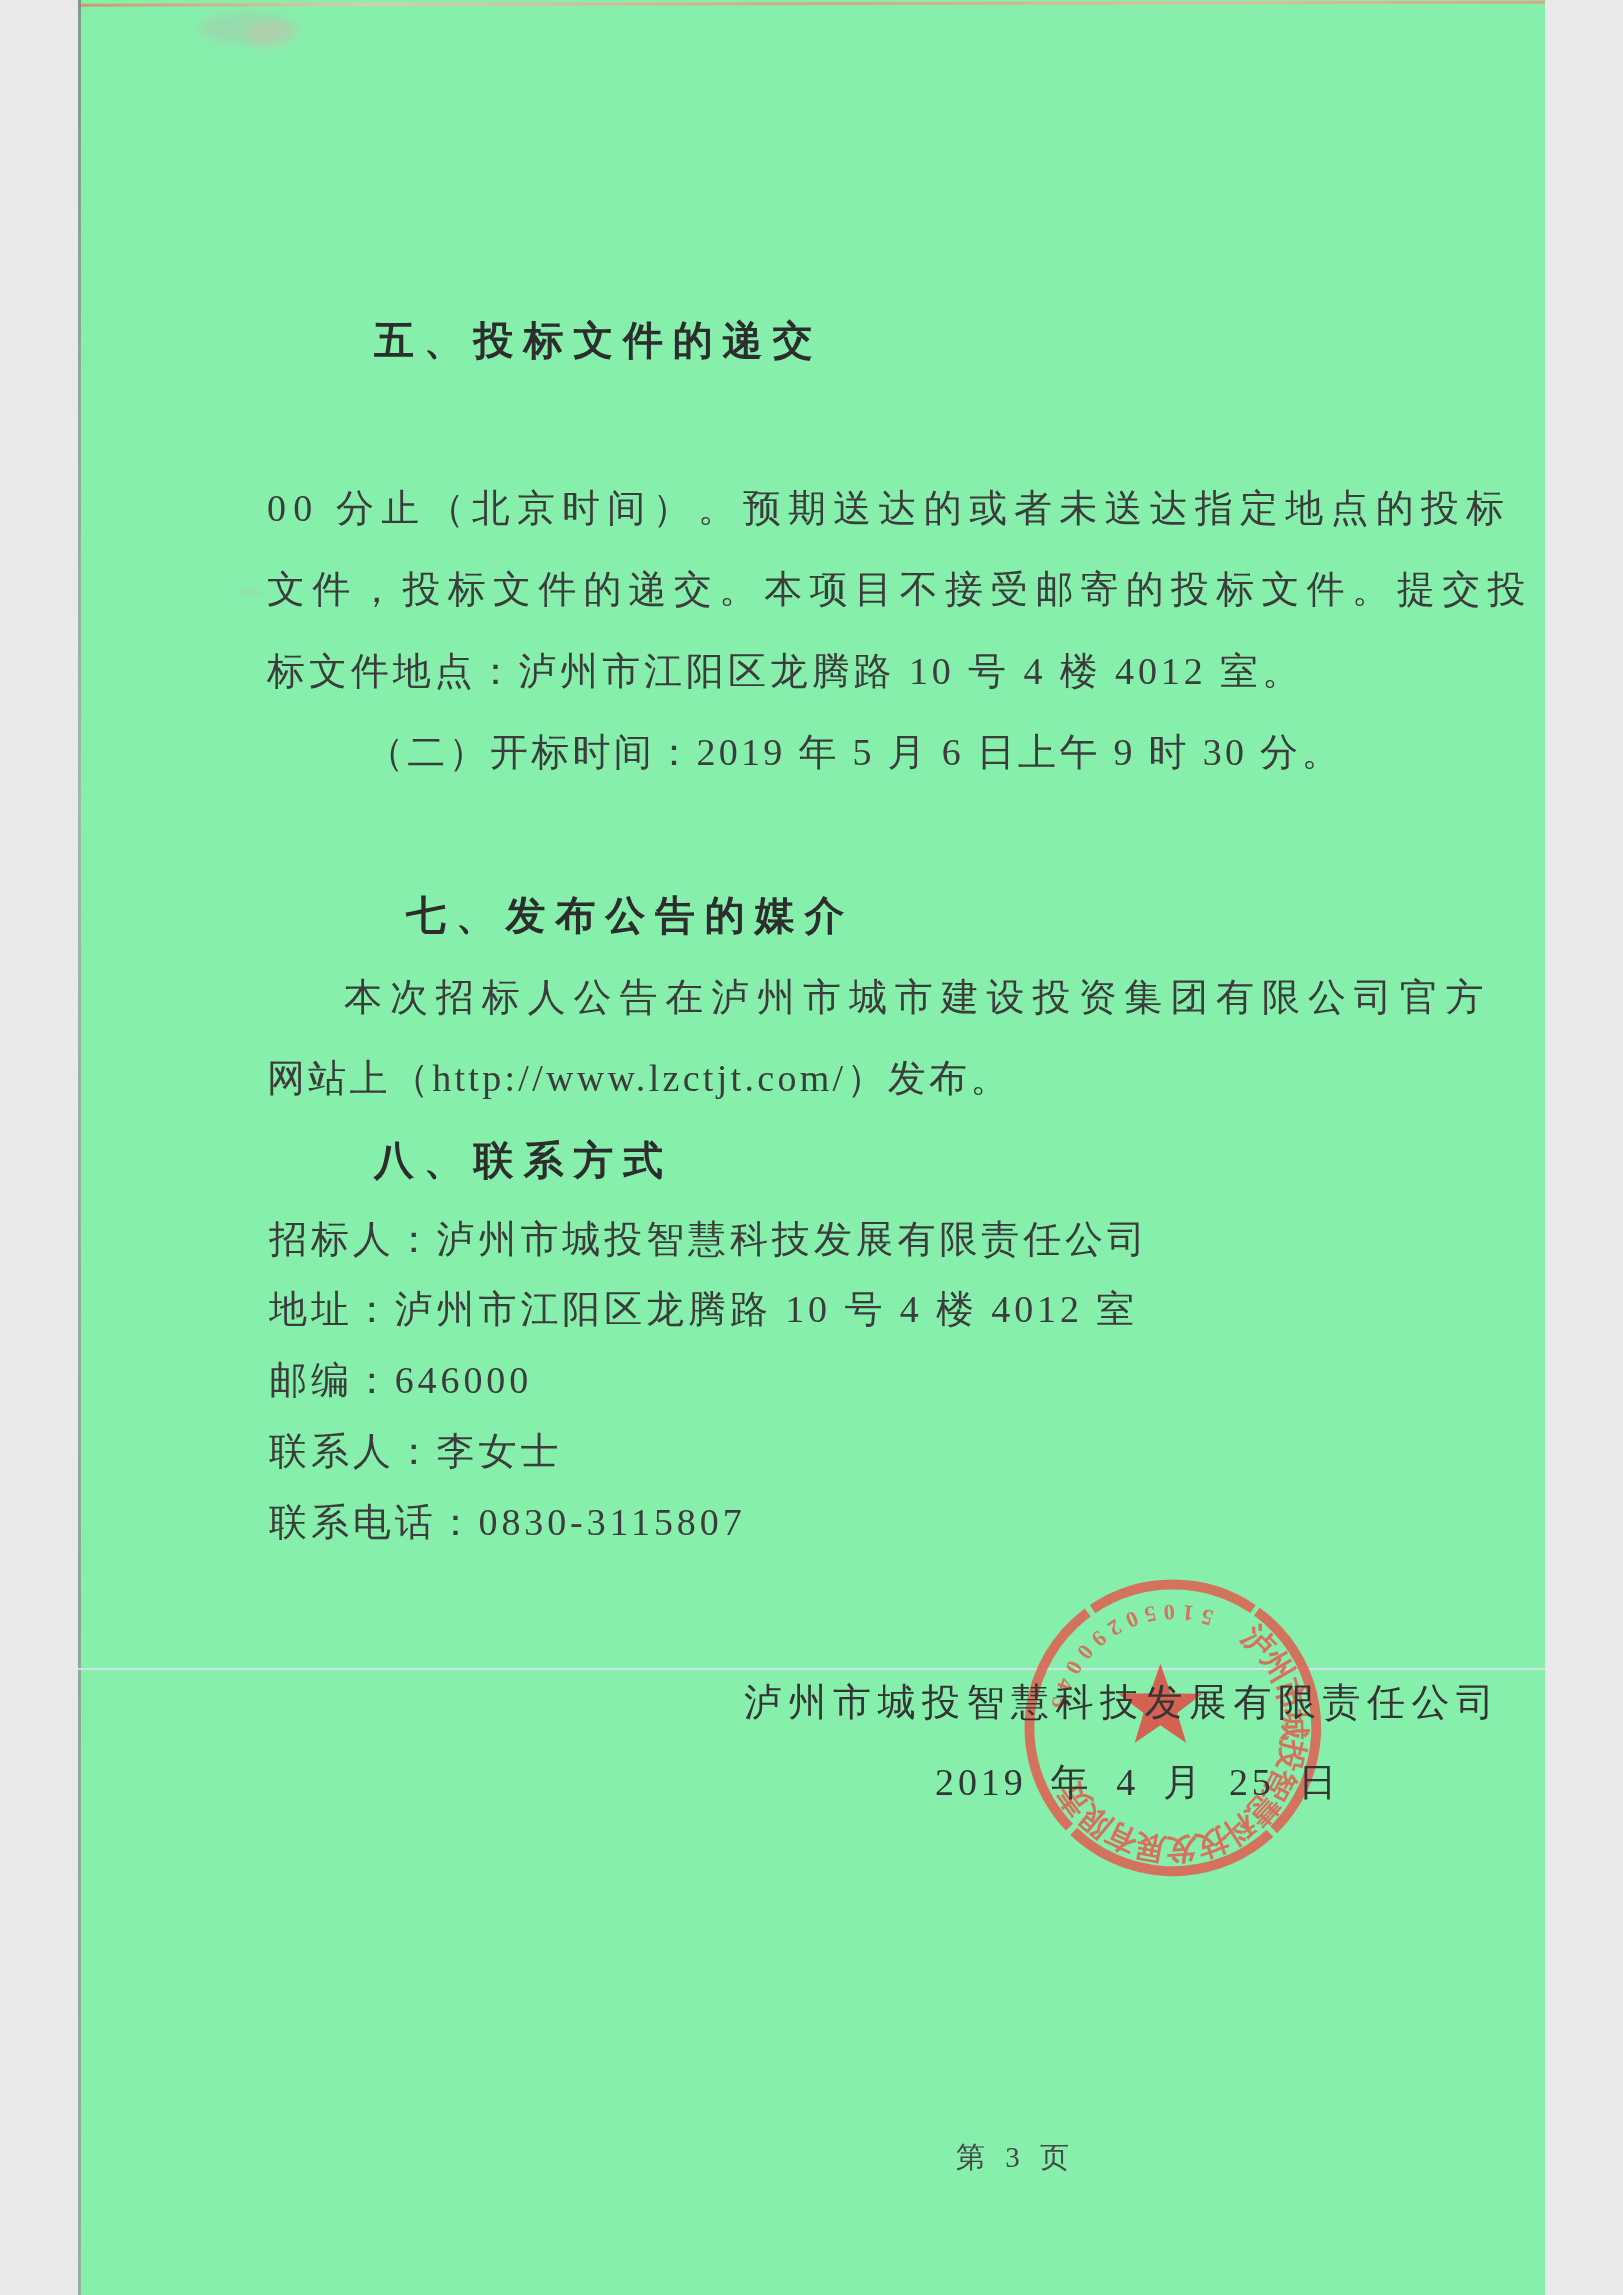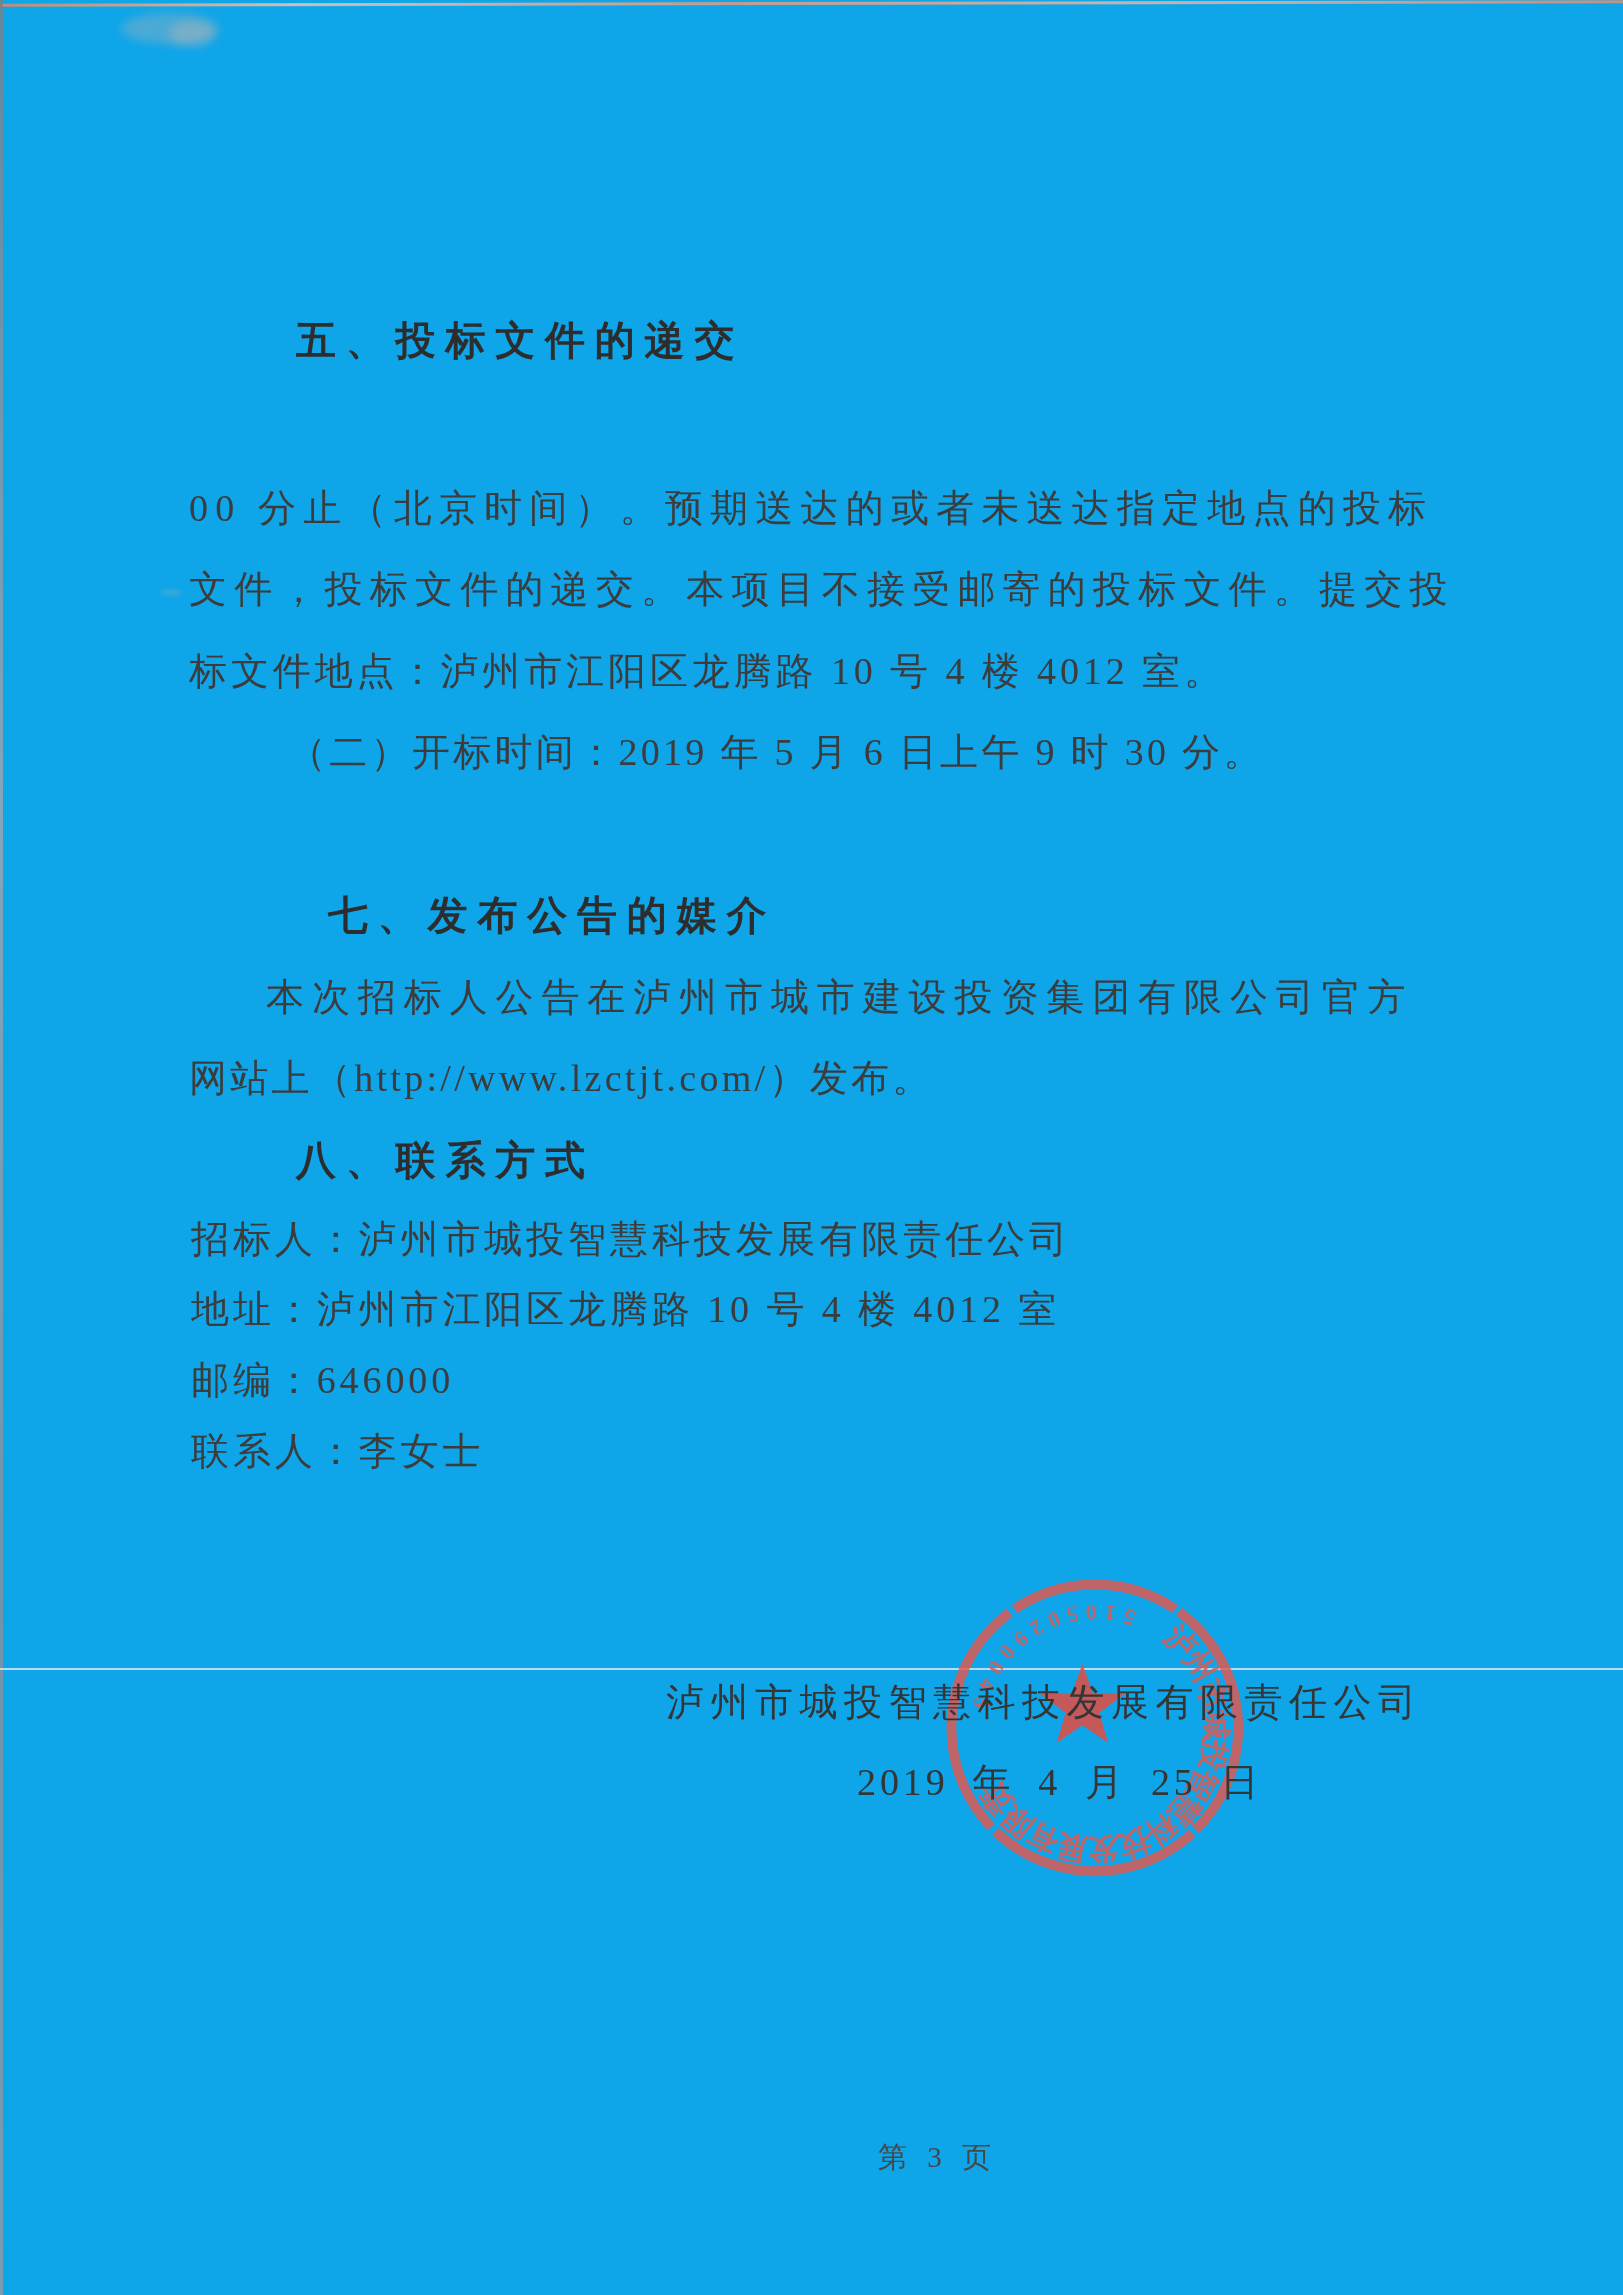--- a/index.html
+++ b/index.html
@@ -1,20 +1,20 @@
 <!DOCTYPE html>
 <html style="font-size:10.5px"><head>
 <meta charset="utf-8">
 <style>
   html,body{margin:0;padding:0;background:#e9e9e9;}
   .page{
     position:relative;
-    width:1623px;height:2295px;
+    width:1467px;height:2295px;
     margin:0 auto;
-    background:#0ea5e9;
+    background:#86efac;
     overflow:hidden;
     font-family:"Liberation Serif","DejaVu Serif",serif;
     color:#3c3c3c;
   }
   
   .scan-top-line{
     position:absolute;left:0;top:2px;width:1623px;height:2.6px;
     background:linear-gradient(90deg,#d98a64 0%,#eec4ad 18%,#e39a7c 45%,#eab79d 70%,#dd9070 100%);
     transform:rotate(-0.12deg);
     opacity:.85;
@@ -100,20 +100,21 @@
   <div class="line ls6" style="left:189px;top:651px;">标文件地点：泸州市江阳区龙腾路 10 号 4 楼 4012 室。</div>
   <div class="line ls5" style="left:288px;top:732px;">（二）开标时间：2019 年 5 月 6 日上午 9 时 30 分。</div>
   <div class="line h" style="left:296px;top:894px;margin-left:32px;">七、发布公告的媒介</div>
   <div class="line ls12" style="left:266px;top:977px;">本次招标人公告在泸州市城市建设投资集团有限公司官方</div>
   <div class="line ls5" style="left:189px;top:1058px;">网站上（http://www.lzctjt.com/）发布。</div>
   <div class="line h" style="left:296px;top:1139px;">八、联系方式</div>
   <div class="line ls6" style="left:191px;top:1219px;">招标人：泸州市城投智慧科技发展有限责任公司</div>
   <div class="line ls6" style="left:191px;top:1289px;">地址：泸州市江阳区龙腾路 10 号 4 楼 4012 室</div>
   <div class="line ls6" style="left:191px;top:1360px;">邮编：646000</div>
   <div class="line ls6" style="left:191px;top:1431px;">联系人：李女士</div>
+  <div class="line ls6" style="left:191px;top:1502px;">联系电话：0830-3115807</div>
 
   <div class="sig-company">泸州市城投智慧科技发展有限责任公司</div>
   <div class="sig-date">2019 年 4 月 25 日</div>
 
   <div class="seal">
     <svg viewBox="0 0 472 472">
       <defs>
         <path id="sealTopArc" d="M 70.8,279 A 170,170 0 1 1 399.2,279" fill="none"></path>
         <path id="sealBottomArc" d="M 72.2,329 A 188,188 0 0 0 397.8,329" fill="none"></path>
       </defs>

